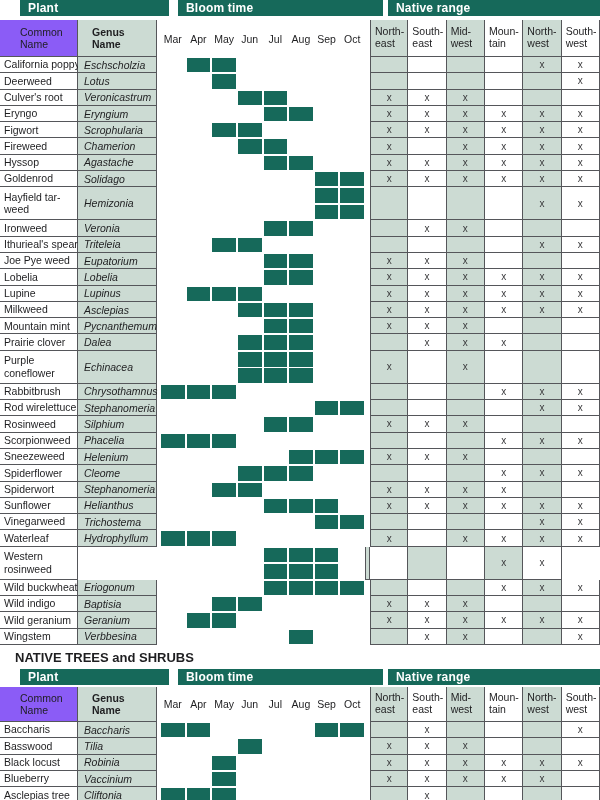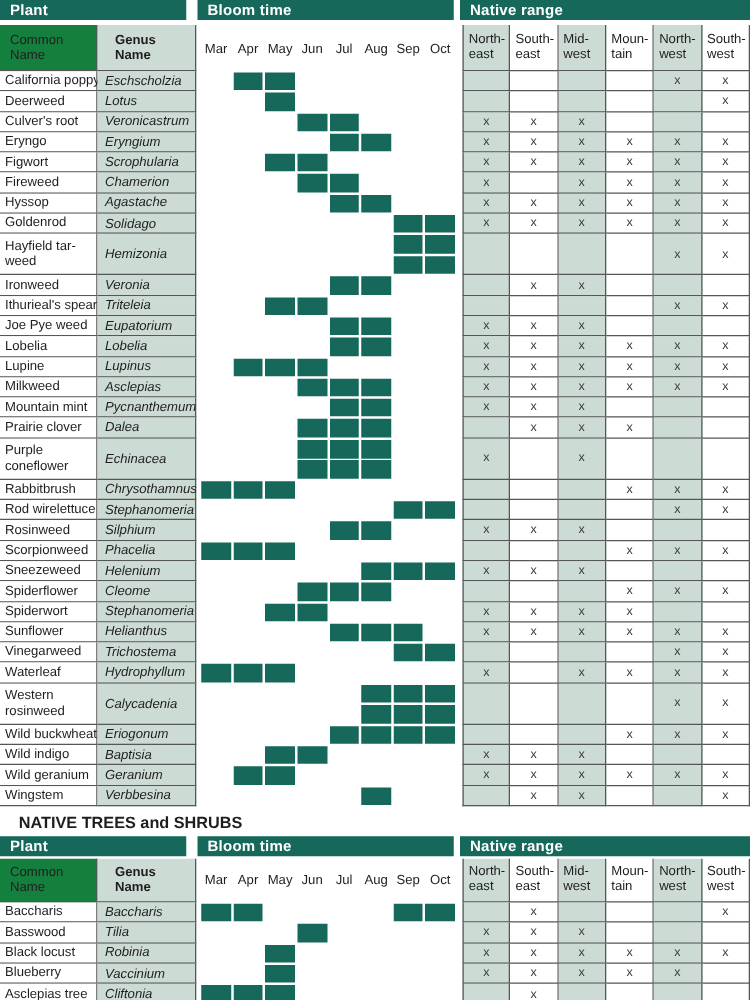--- a/index.html
+++ b/index.html
@@ -7,31 +7,31 @@
     --tint:#ccdbd3;
     --grid:#55565a;
     --ink:#1e1e20;
   }
   *{box-sizing:border-box;margin:0;padding:0;}
   html,body{width:600px;height:800px;overflow:hidden;background:#fff;
     font-family:"Liberation Sans", sans-serif;color:var(--ink);}
   .grid-row{display:grid;
     grid-template-columns:78px 79px 3px repeat(8,25.625px) 5px repeat(6,38.3333px);}
   
-  .bar-row{height:16px;margin-bottom:4px;}
+  .bar-row{height:16px;margin-bottom:4px;padding-left:20px;}
   .bar{background:var(--green);color:#fff;font-weight:bold;font-size:12px;
     display:flex;align-items:center;padding-left:8px;letter-spacing:.2px;}
   .bar-plant{grid-column:1/3;margin-right:8px;}
   .bar-bloom{grid-column:4/12;margin-left:-2px;margin-right:2px;}
   .bar-native{grid-column:13/19;margin-left:-2px;}
   
   .header-row{height:37px;}
   .trees .header-row{height:35px;}
   .h-common{border-bottom:1px solid var(--grid);border-right:1px solid var(--grid);
-    display:flex;align-items:center;padding-left:8px;font-size:10.5px;background:#15803d;}
+    display:flex;align-items:center;padding-left:20px;font-size:10.5px;background:#8b5cf6;}
   .h-genus{border-bottom:1px solid var(--grid);border-right:1px solid var(--grid);
     display:flex;align-items:center;padding-left:14px;font-size:10.5px;font-weight:bold;
     background:var(--tint);}
   .h-month{display:flex;align-items:center;justify-content:center;font-size:10.5px;}
   .h-region{border-bottom:1px solid var(--grid);border-right:1px solid var(--grid);
     display:flex;flex-direction:column;justify-content:center;align-items:flex-start;
     padding-left:4px;font-size:10.5px;line-height:1.12;}
   .h-region.first{border-left:1px solid var(--grid);}
   .h-region.shaded{background:var(--tint);}
   
@@ -984,21 +984,20 @@
         <div class="c-region shaded">x</div>
         <div class="c-region">x</div>
         <div class="c-region shaded">x</div>
         <div class="c-region">x</div>
       </div>
       <div class="grid-row row tall">
         <div class="c-common">
           <span class="line">Western</span>
           <span class="line">rosinweed</span>
         </div>
-        <div class="c-genus">Calycadenia</div>
         <div></div>
         <div class="c-month"></div>
         <div class="c-month"></div>
         <div class="c-month"></div>
         <div class="c-month"></div>
         <div class="c-month"></div>
         <div class="c-month">
           <div class="fill-stack">
             <div class="fill"></div>
             <div class="fill"></div>

